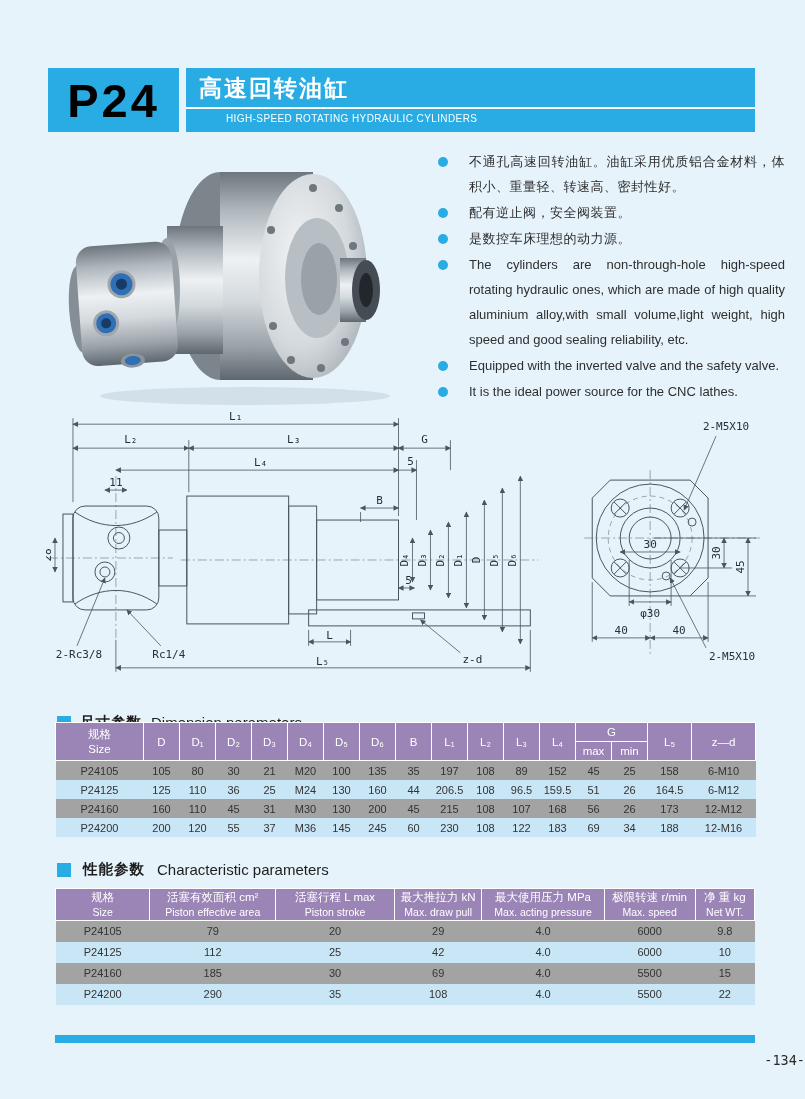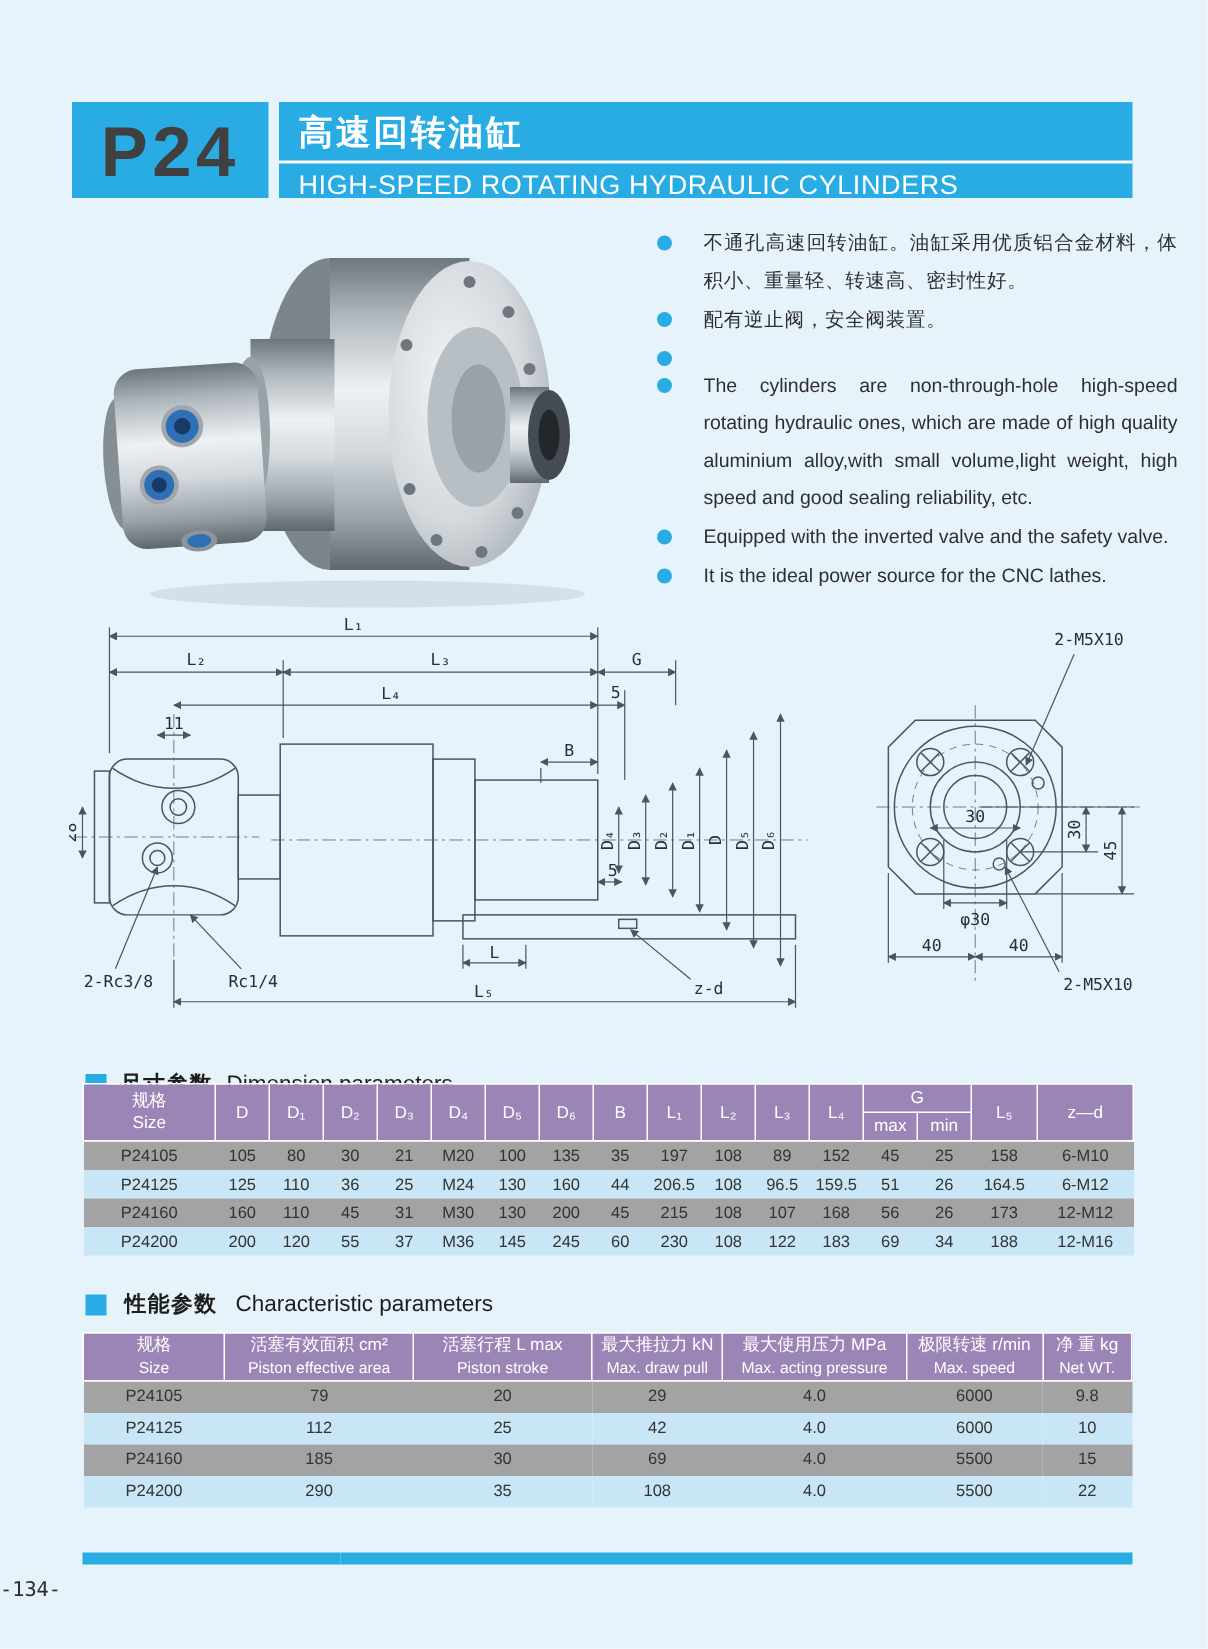--- a/index.html
+++ b/index.html
@@ -1,28 +1,28 @@
 <!DOCTYPE html>
 <html style="--cyan: #29ace3; --purple: #9b85b6; --stripe: #c9e6f7; --pagebg: #e6f3fb;"><head>
 <meta charset="utf-8">
 <style>
   html,body{margin:0;padding:0;}
   .page{position:relative;width:805px;height:1099px;background:var(--pagebg,#e6f3fb);
         font-family:"Liberation Sans",sans-serif;overflow:hidden;}
 
   
   .hdr{position:absolute;left:48px;top:68px;width:707px;height:64px;display:flex;}
-  .code-box{width:131px;height:64px;background:var(--cyan,#29ace3);color:#404040;
+  .code-box{width:131px;height:64px;background:var(--cyan,#29ace3);color:#000000;
             display:flex;align-items:center;justify-content:center;
             font-size:47px;font-weight:bold;letter-spacing:3px;}
   .title-bar{flex:1;margin-left:7px;background:var(--cyan,#29ace3);color:#fff;
              display:flex;flex-direction:column;}
   .title-zh{font-size:23px;font-weight:bold;padding:5px 0 3px 13px;
             border-bottom:2px solid #fff;letter-spacing:2px;}
-  .title-en{font-size:18px;padding:4px 0 0 13px;letter-spacing:.4px;}
+  .title-en{font-size:10px;padding:4px 0 0 13px;letter-spacing:.4px;margin-left:27px;}
 
   
   .photo{position:absolute;left:55px;top:146px;width:378px;height:268px;}
 
   
   .features{position:absolute;left:438px;top:150px;width:347px;list-style:none;margin:0;padding:0;}
   .features li{display:flex;gap:21px;margin:0 0 1px 0;}
   .features .dot{flex:none;width:10px;height:10px;border-radius:50%;
                  background:var(--cyan,#29ace3);margin-top:7px;}
   .features .ftext{font-size:13px;line-height:1.92;color:#2f2f2f;text-align:justify;}
@@ -54,21 +54,21 @@
   .tbl2 th .zh{font-size:11.5px;line-height:1.5;}
   .tbl2 th .en{font-size:10.5px;line-height:1.3;}
   .tbl2 td{height:21px;font-size:11px;}
 
   
   .footer{position:absolute;left:55px;top:1035px;width:700px;display:flex;align-items:center;}
   .fbar{height:8px;background:var(--cyan,#29ace3);}
   .fbar.l{width:172px;}  .fbar.r{flex:1;}
   .fslogan{padding:0 10px;font-size:12.5px;font-weight:bold;color:#1f3a5f;white-space:nowrap;}
   .fslogan .en{margin-left:14px;}
-  .pagenum{position:absolute;left:0;top:1052px;width:805px;text-align:left;
+  .pagenum{position:absolute;left:0;top:1052px;width:805px;text-align:right;
            font-size:13.5px;color:#2b2b2b;font-family:"DejaVu Sans Mono",monospace;}
 </style>
 </head>
 <body>
 
 <div class="page">
 
   <div class="hdr">
     <div class="code-box">P24</div>
     <div class="title-bar">
@@ -141,20 +141,21 @@
       <li class="zh">
         <span class="dot"></span>
         <span class="ftext">不通孔高速回转油缸。油缸采用优质铝合金材料，体积小、重量轻、转速高、密封性好。</span>
       </li>
       <li class="zh">
         <span class="dot"></span>
         <span class="ftext">配有逆止阀，安全阀装置。</span>
       </li>
       <li class="zh">
         <span class="dot"></span>
+        <span class="ftext">是数控车床理想的动力源。</span>
       </li>
       <li class="en">
         <span class="dot"></span>
         <span class="ftext">The cylinders are non-through-hole high-speed rotating hydraulic ones, which are made of high quality aluminium alloy,with small volume,light weight, high speed and good sealing reliability, etc.</span>
       </li>
       <li class="en">
         <span class="dot"></span>
         <span class="ftext">Equipped with the inverted valve and the safety valve.</span>
       </li>
       <li class="en">

